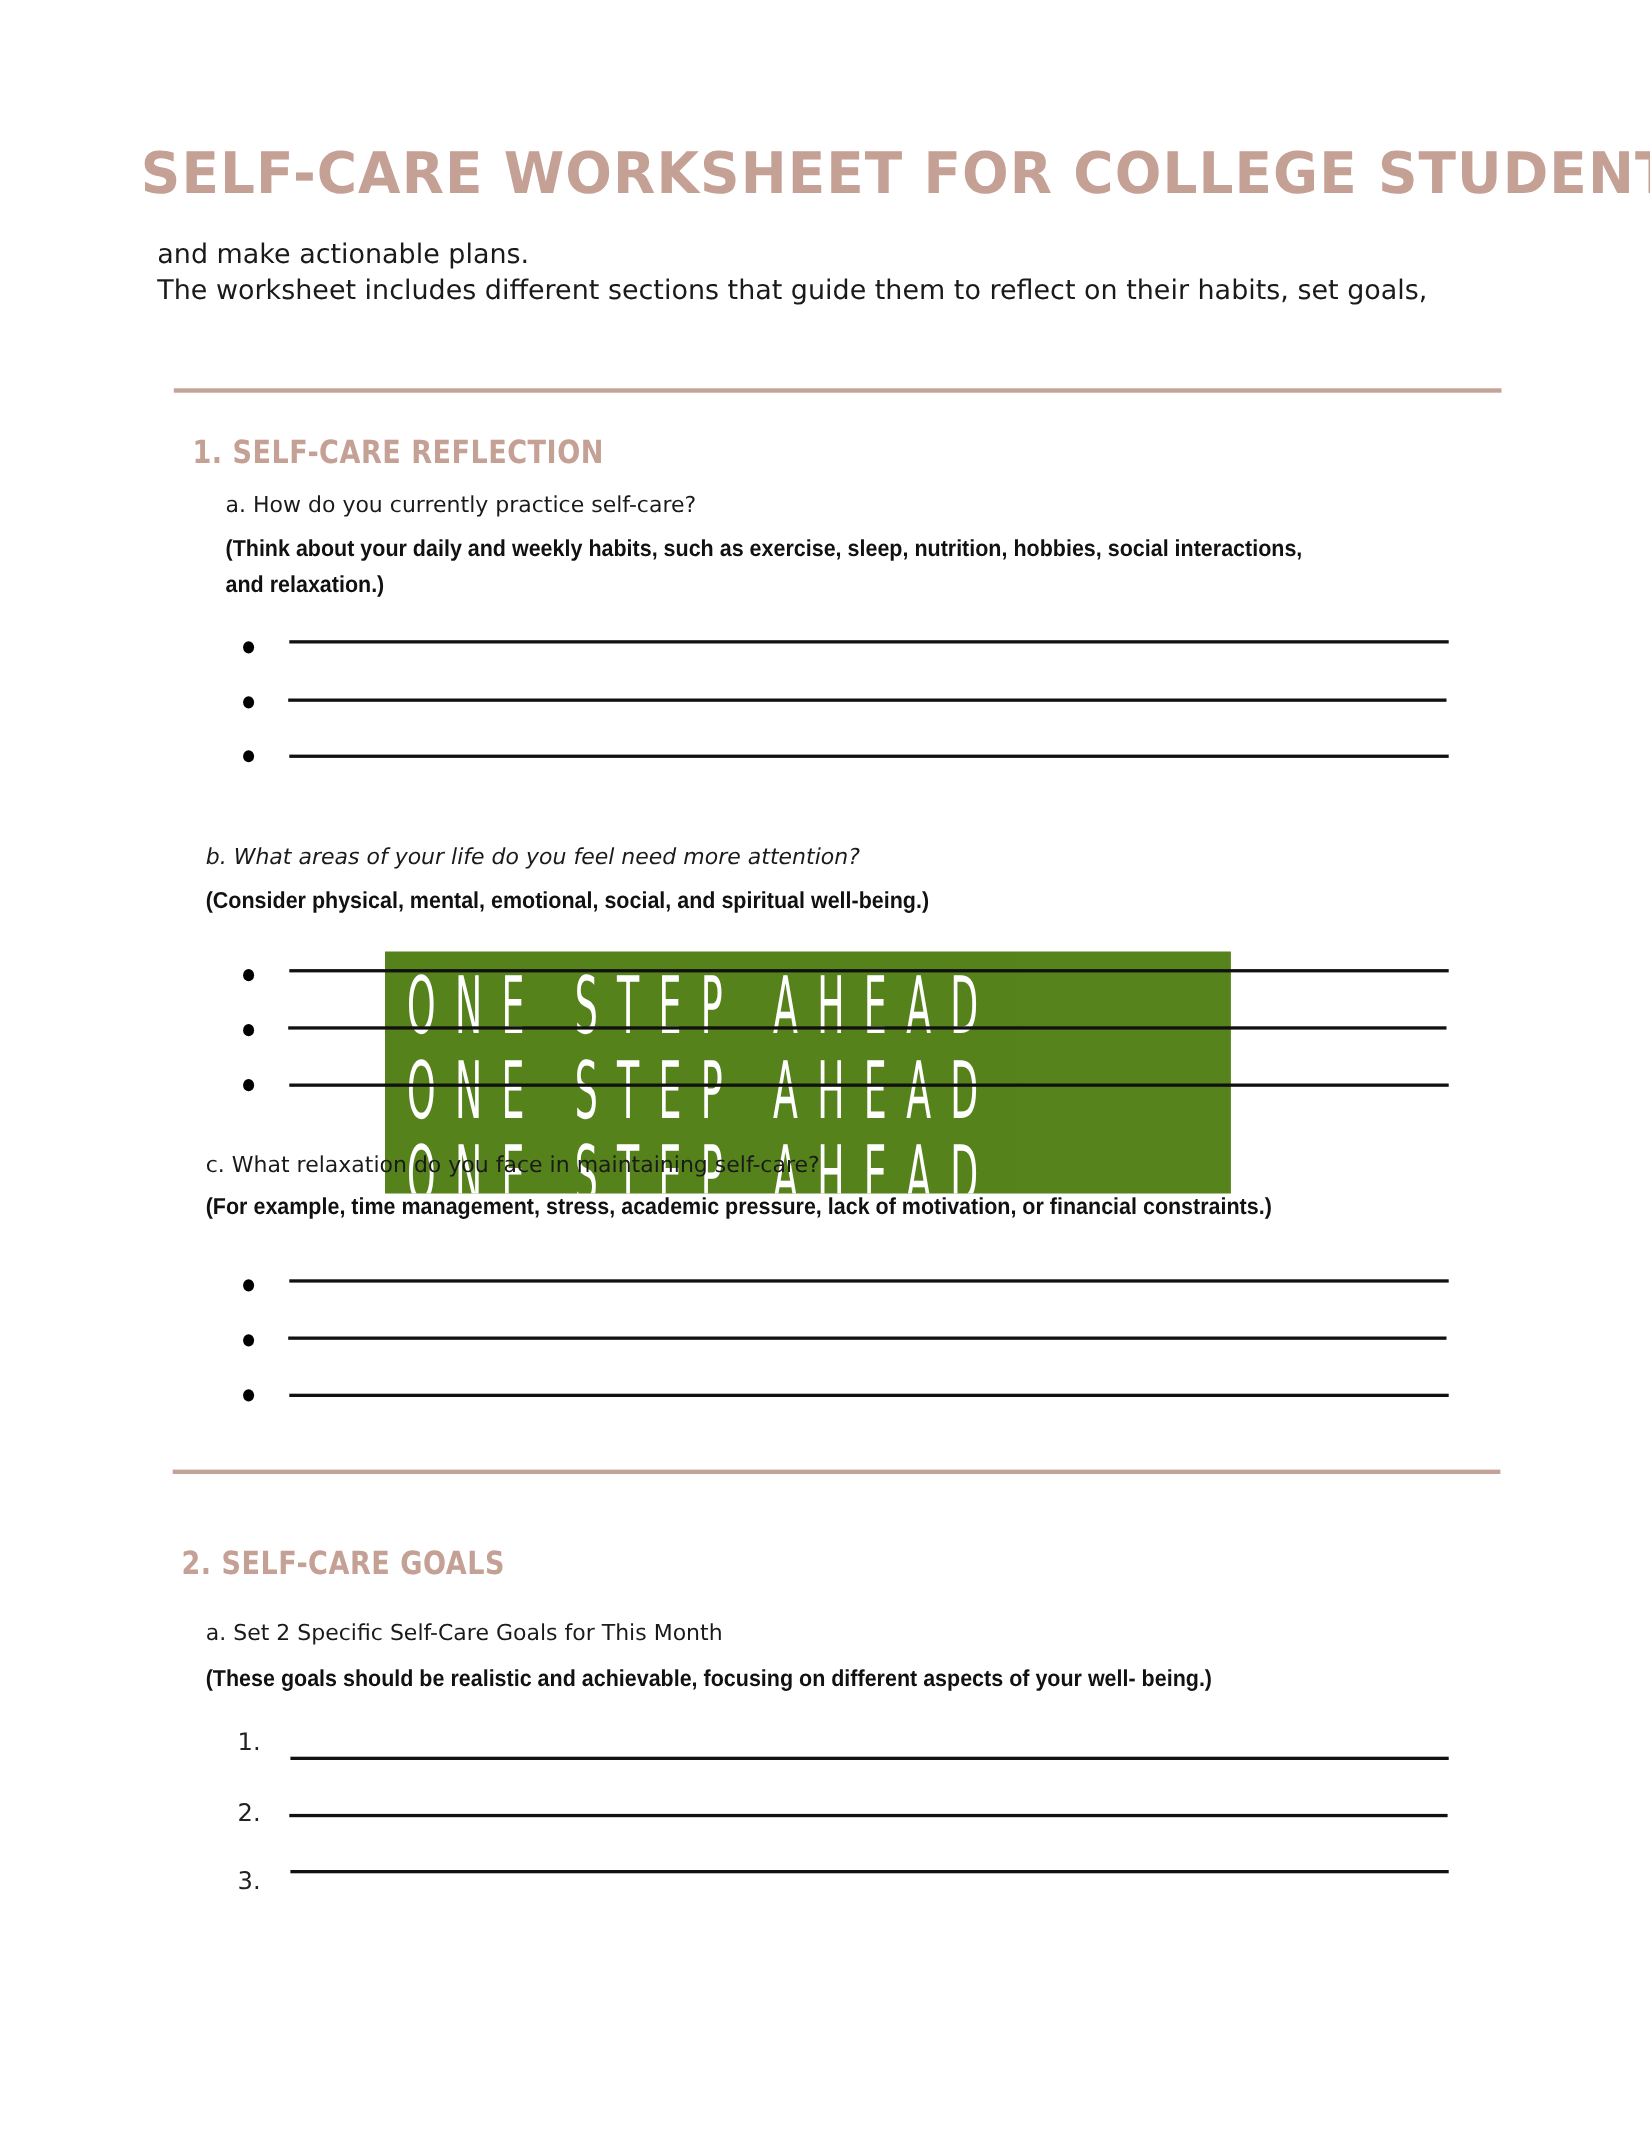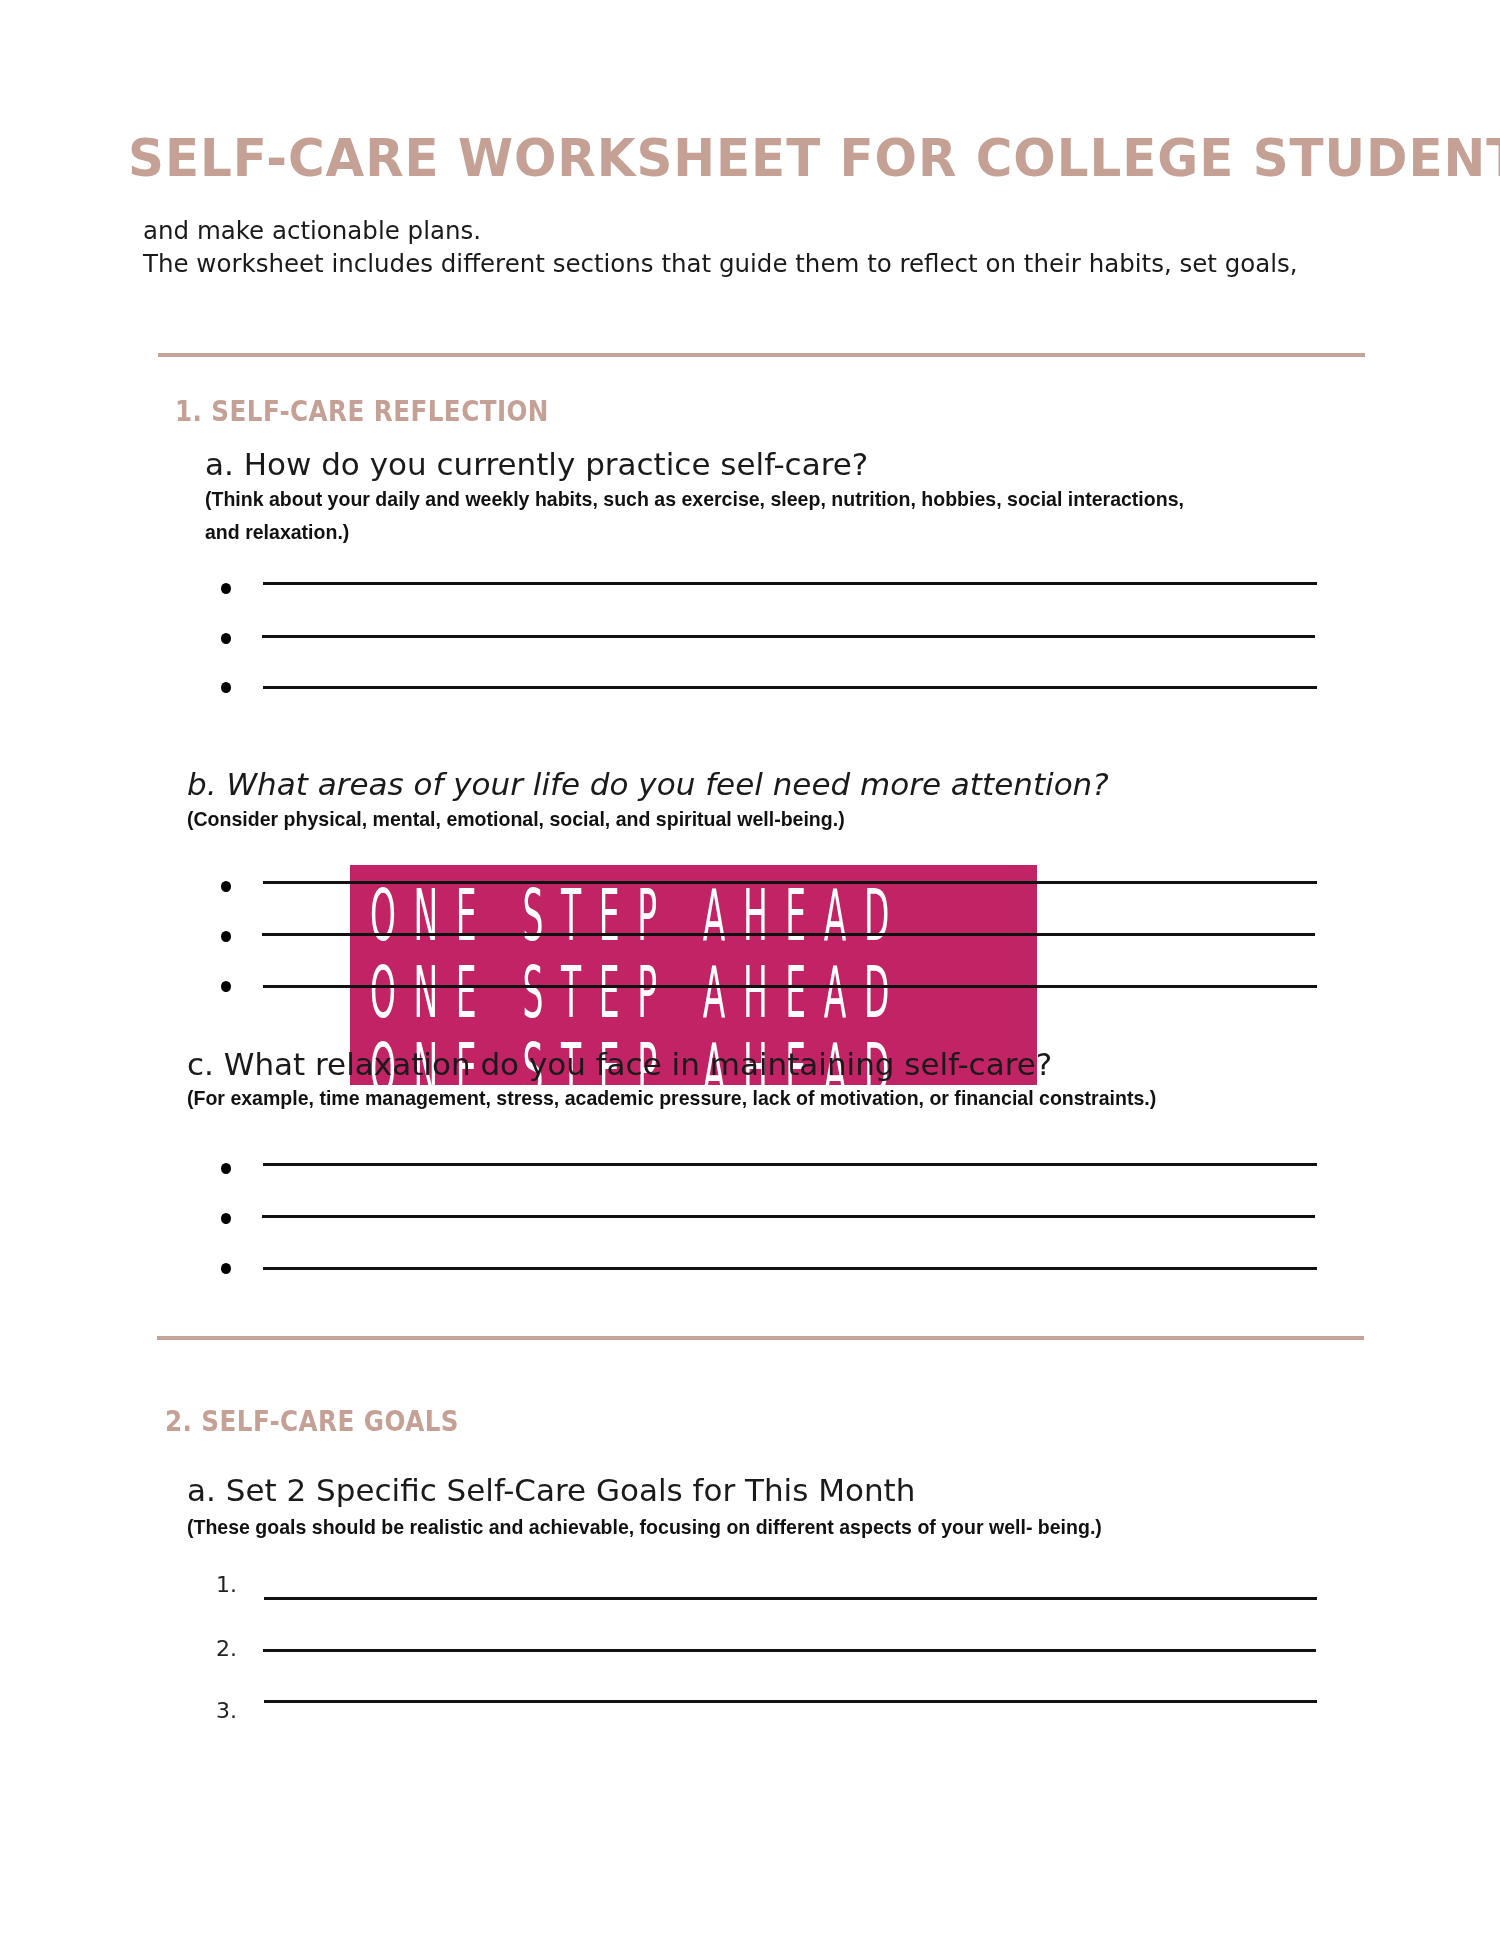--- a/index.html
+++ b/index.html
@@ -8,27 +8,27 @@
   .abs { position: absolute; }
   .title { left: 128px; top: 128px; width: 1250px; font-family: "DejaVu Sans", sans-serif;
            font-weight: bold; font-size: 52px; letter-spacing: 1px; color: #c4a095;
            white-space: nowrap; transform: scaleX(0.96); transform-origin: left top; }
   .intro { left: 143px; top: 214px; width: 1240px; font-size: 26.5px; line-height: 33px; color: #1a1a1a;
            font-family: "DejaVu Sans", sans-serif; font-size: 24.5px; }
   .divider { height: 4px; background: #c4a398; }
   .section-title { font-family: "DejaVu Sans", sans-serif; font-weight: bold; font-size: 29px;
                    color: #c4a095; letter-spacing: 0.5px; white-space: nowrap;
                    transform: scaleX(0.85); transform-origin: left top; }
-  .question { font-family: "DejaVu Sans", sans-serif; font-size: 31px; color: #1a1a1a; white-space: nowrap; }
+  .question { font-family: "DejaVu Sans", sans-serif; font-size: 20px; color: #1a1a1a; white-space: nowrap; }
   .hint { font-family: "Liberation Sans", sans-serif; font-weight: bold; font-size: 21px; line-height: 33px;
           color: #111; transform: scaleX(0.93); transform-origin: left top; }
   .bullet { width: 10px; height: 11px; border-radius: 50%; background: #000; }
   .line { height: 3px; background: #111; }
   .num { font-family: "DejaVu Sans", sans-serif; font-size: 22px; color: #222; }
-  .watermark { left: 350px; top: 865px; width: 687px; height: 220px; background: #be185d; opacity: 0.95; overflow: hidden; }
+  .watermark { left: 350px; top: 865px; width: 769px; height: 220px; background: #4d7c0f; opacity: 0.95; overflow: hidden; }
   .wm-row { position: absolute; left: 20px; width: 770px; font-family: "DejaVu Sans", sans-serif;
             font-size: 60px; color: #ffffff; letter-spacing: 32px; white-space: nowrap;
             transform: scaleX(0.55) scaleY(1.2); transform-origin: left top; }
   .wm-row.r1 { top: 8px; }
   .wm-row.r2 { top: 85px; }
   .wm-row.r3 { top: 162px; }
   .content-layer { z-index: 2; }
 </style>
 </head>
 <body>

